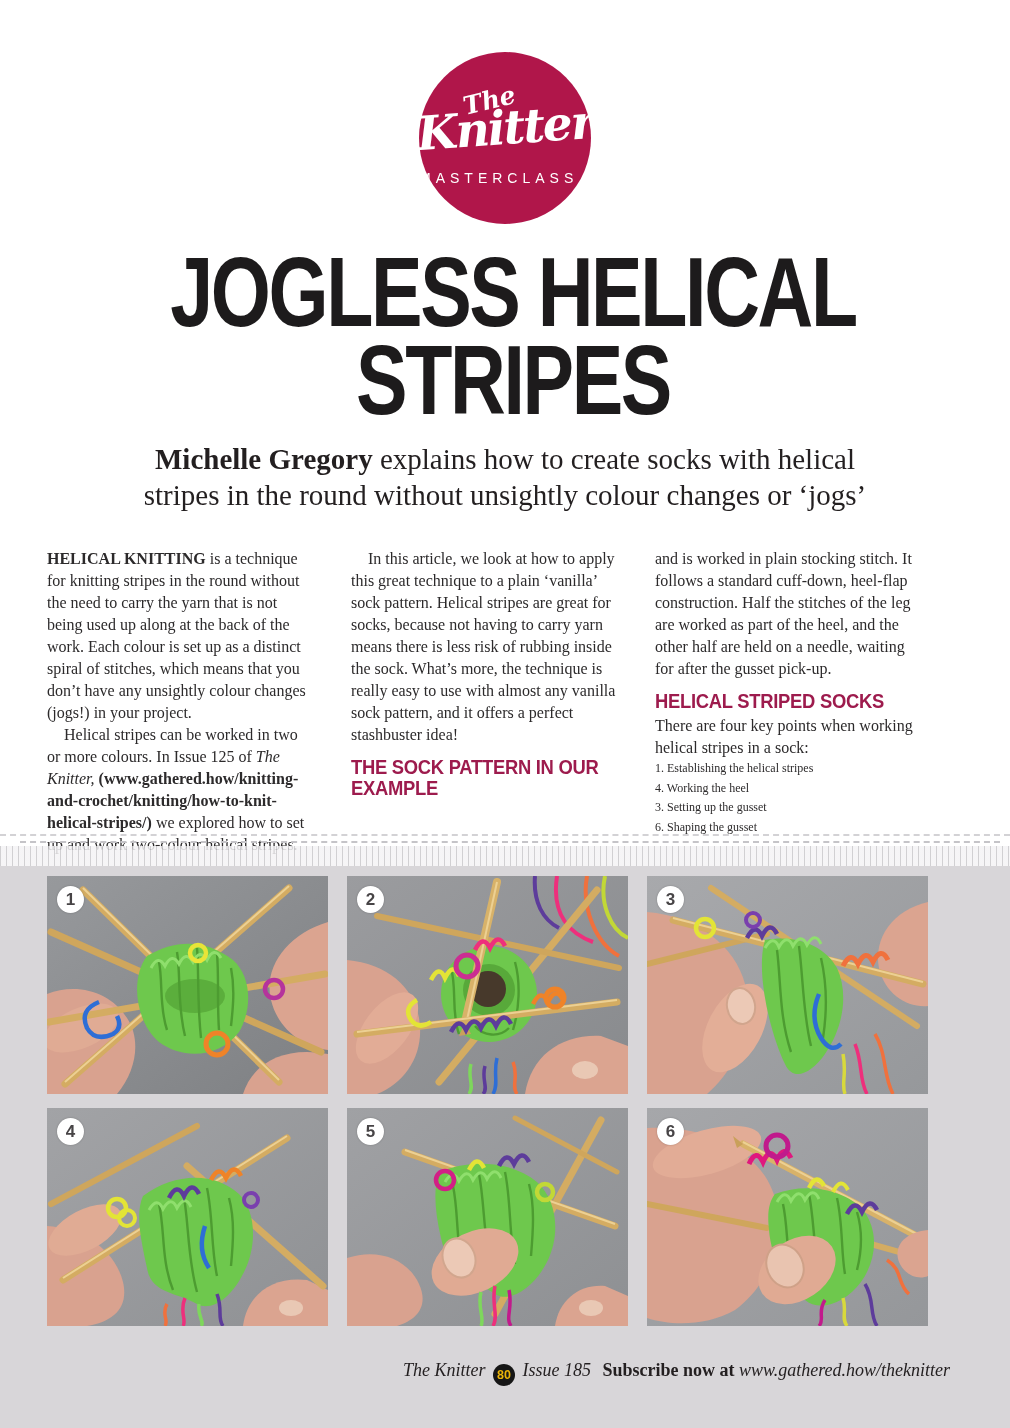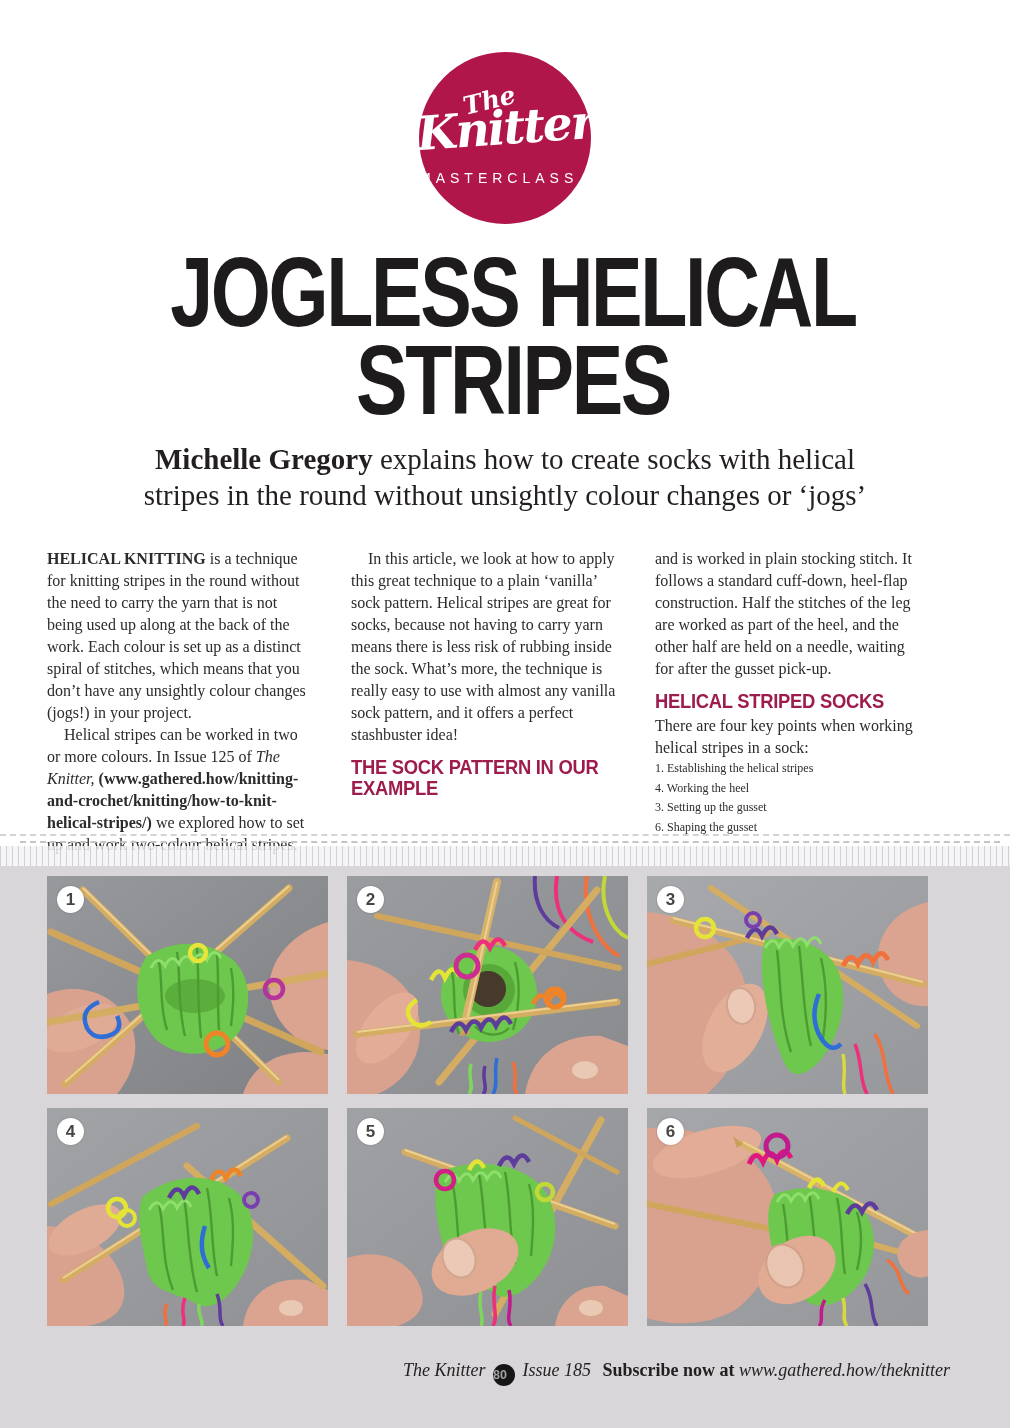--- a/index.html
+++ b/index.html
@@ -53,22 +53,22 @@
   .badge{position:absolute;left:10px;top:10px;width:27px;height:27px;border-radius:50%;
          background:#ffffff;color:#474446;font-family:"Liberation Sans",sans-serif;
          font-weight:700;font-size:17px;line-height:27px;text-align:center;
          box-shadow:0 0 2px rgba(0,0,0,.25);}
 
   
   .footer{position:absolute;top:494px;left:0;width:1010px;height:30px;font-size:18px;color:#231f20;}
   .foot-left{position:absolute;left:403px;top:0;}
   .foot-left i{font-style:italic;}
   .pageno{display:inline-block;width:22px;height:22px;border-radius:50%;background:#161616;
-          color:#a3a3a3;font-family:"Liberation Sans",sans-serif;font-size:12.5px;font-weight:700;
-          line-height:22px;vertical-align:-3px;margin:0 3px;}
+          color:#eab308;font-family:"Liberation Sans",sans-serif;font-size:12.5px;font-weight:700;
+          line-height:22px;text-align:center;vertical-align:-3px;margin:0 3px;}
   .foot-right{position:absolute;right:60px;top:0;}
   .foot-right b{font-weight:700;margin-top:48px;}
   .foot-right i{}
 </style>
 </head>
 <body>
 
 <div class="page">
 
   <div class="logo-circle">

